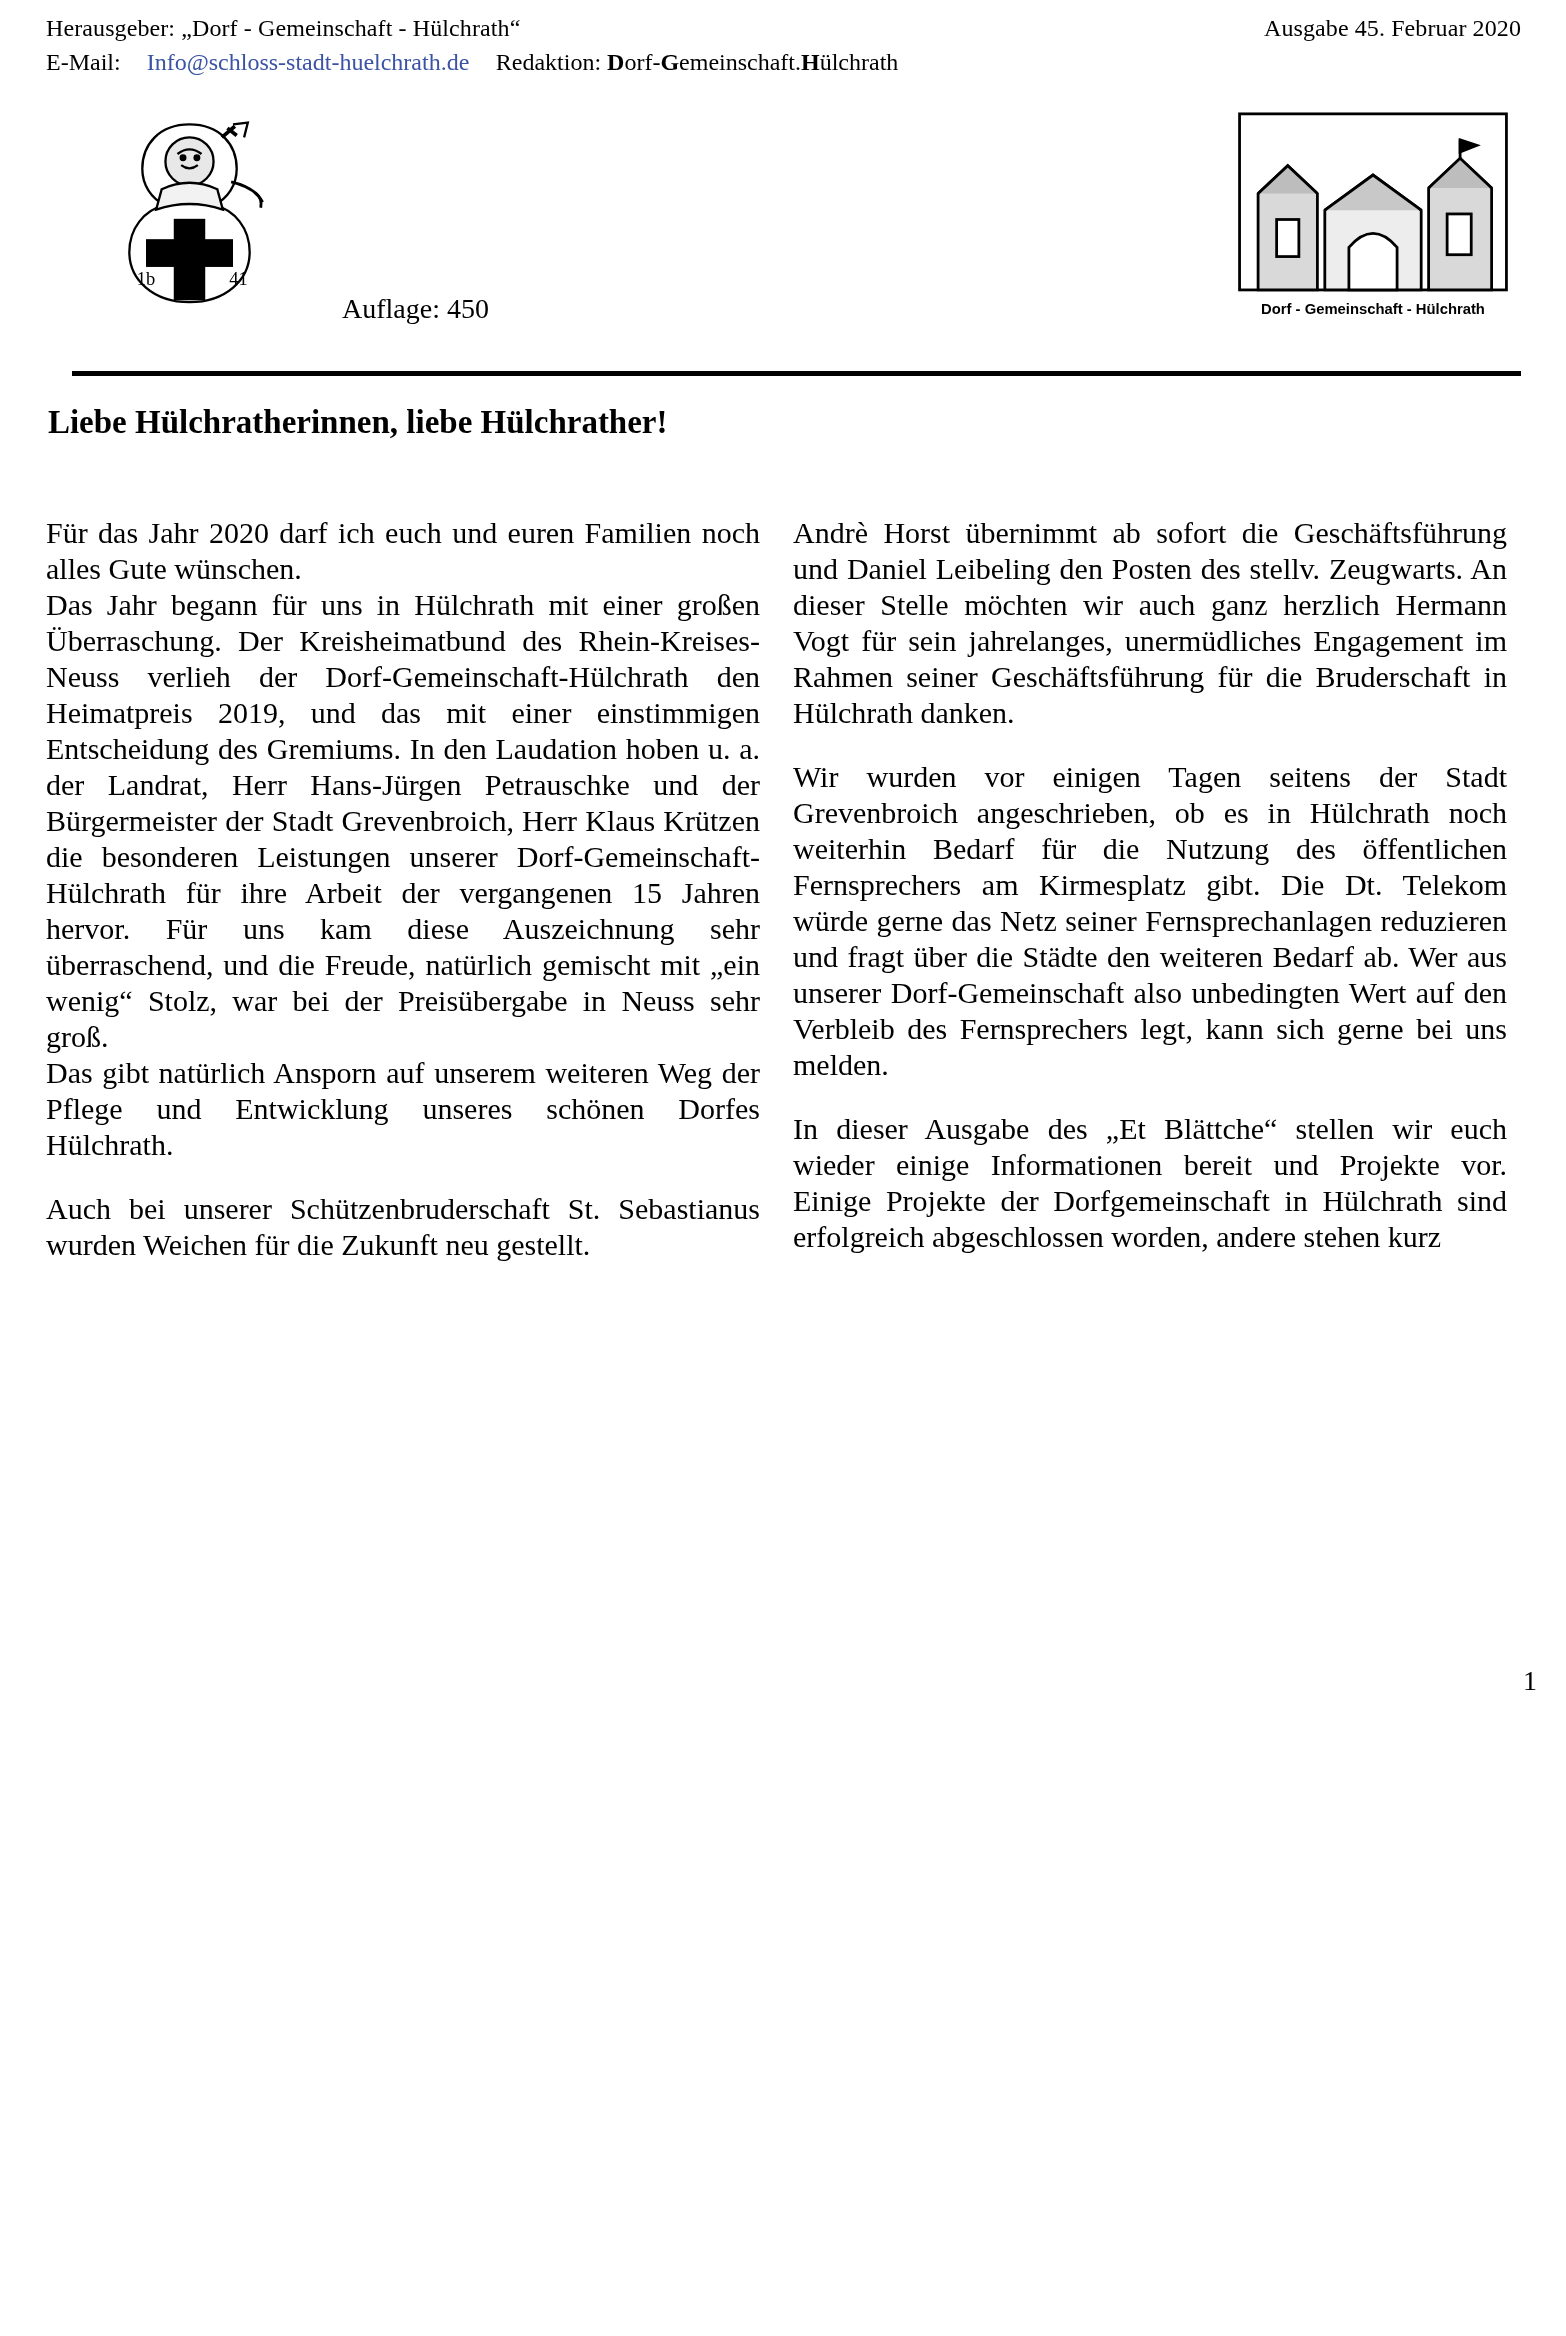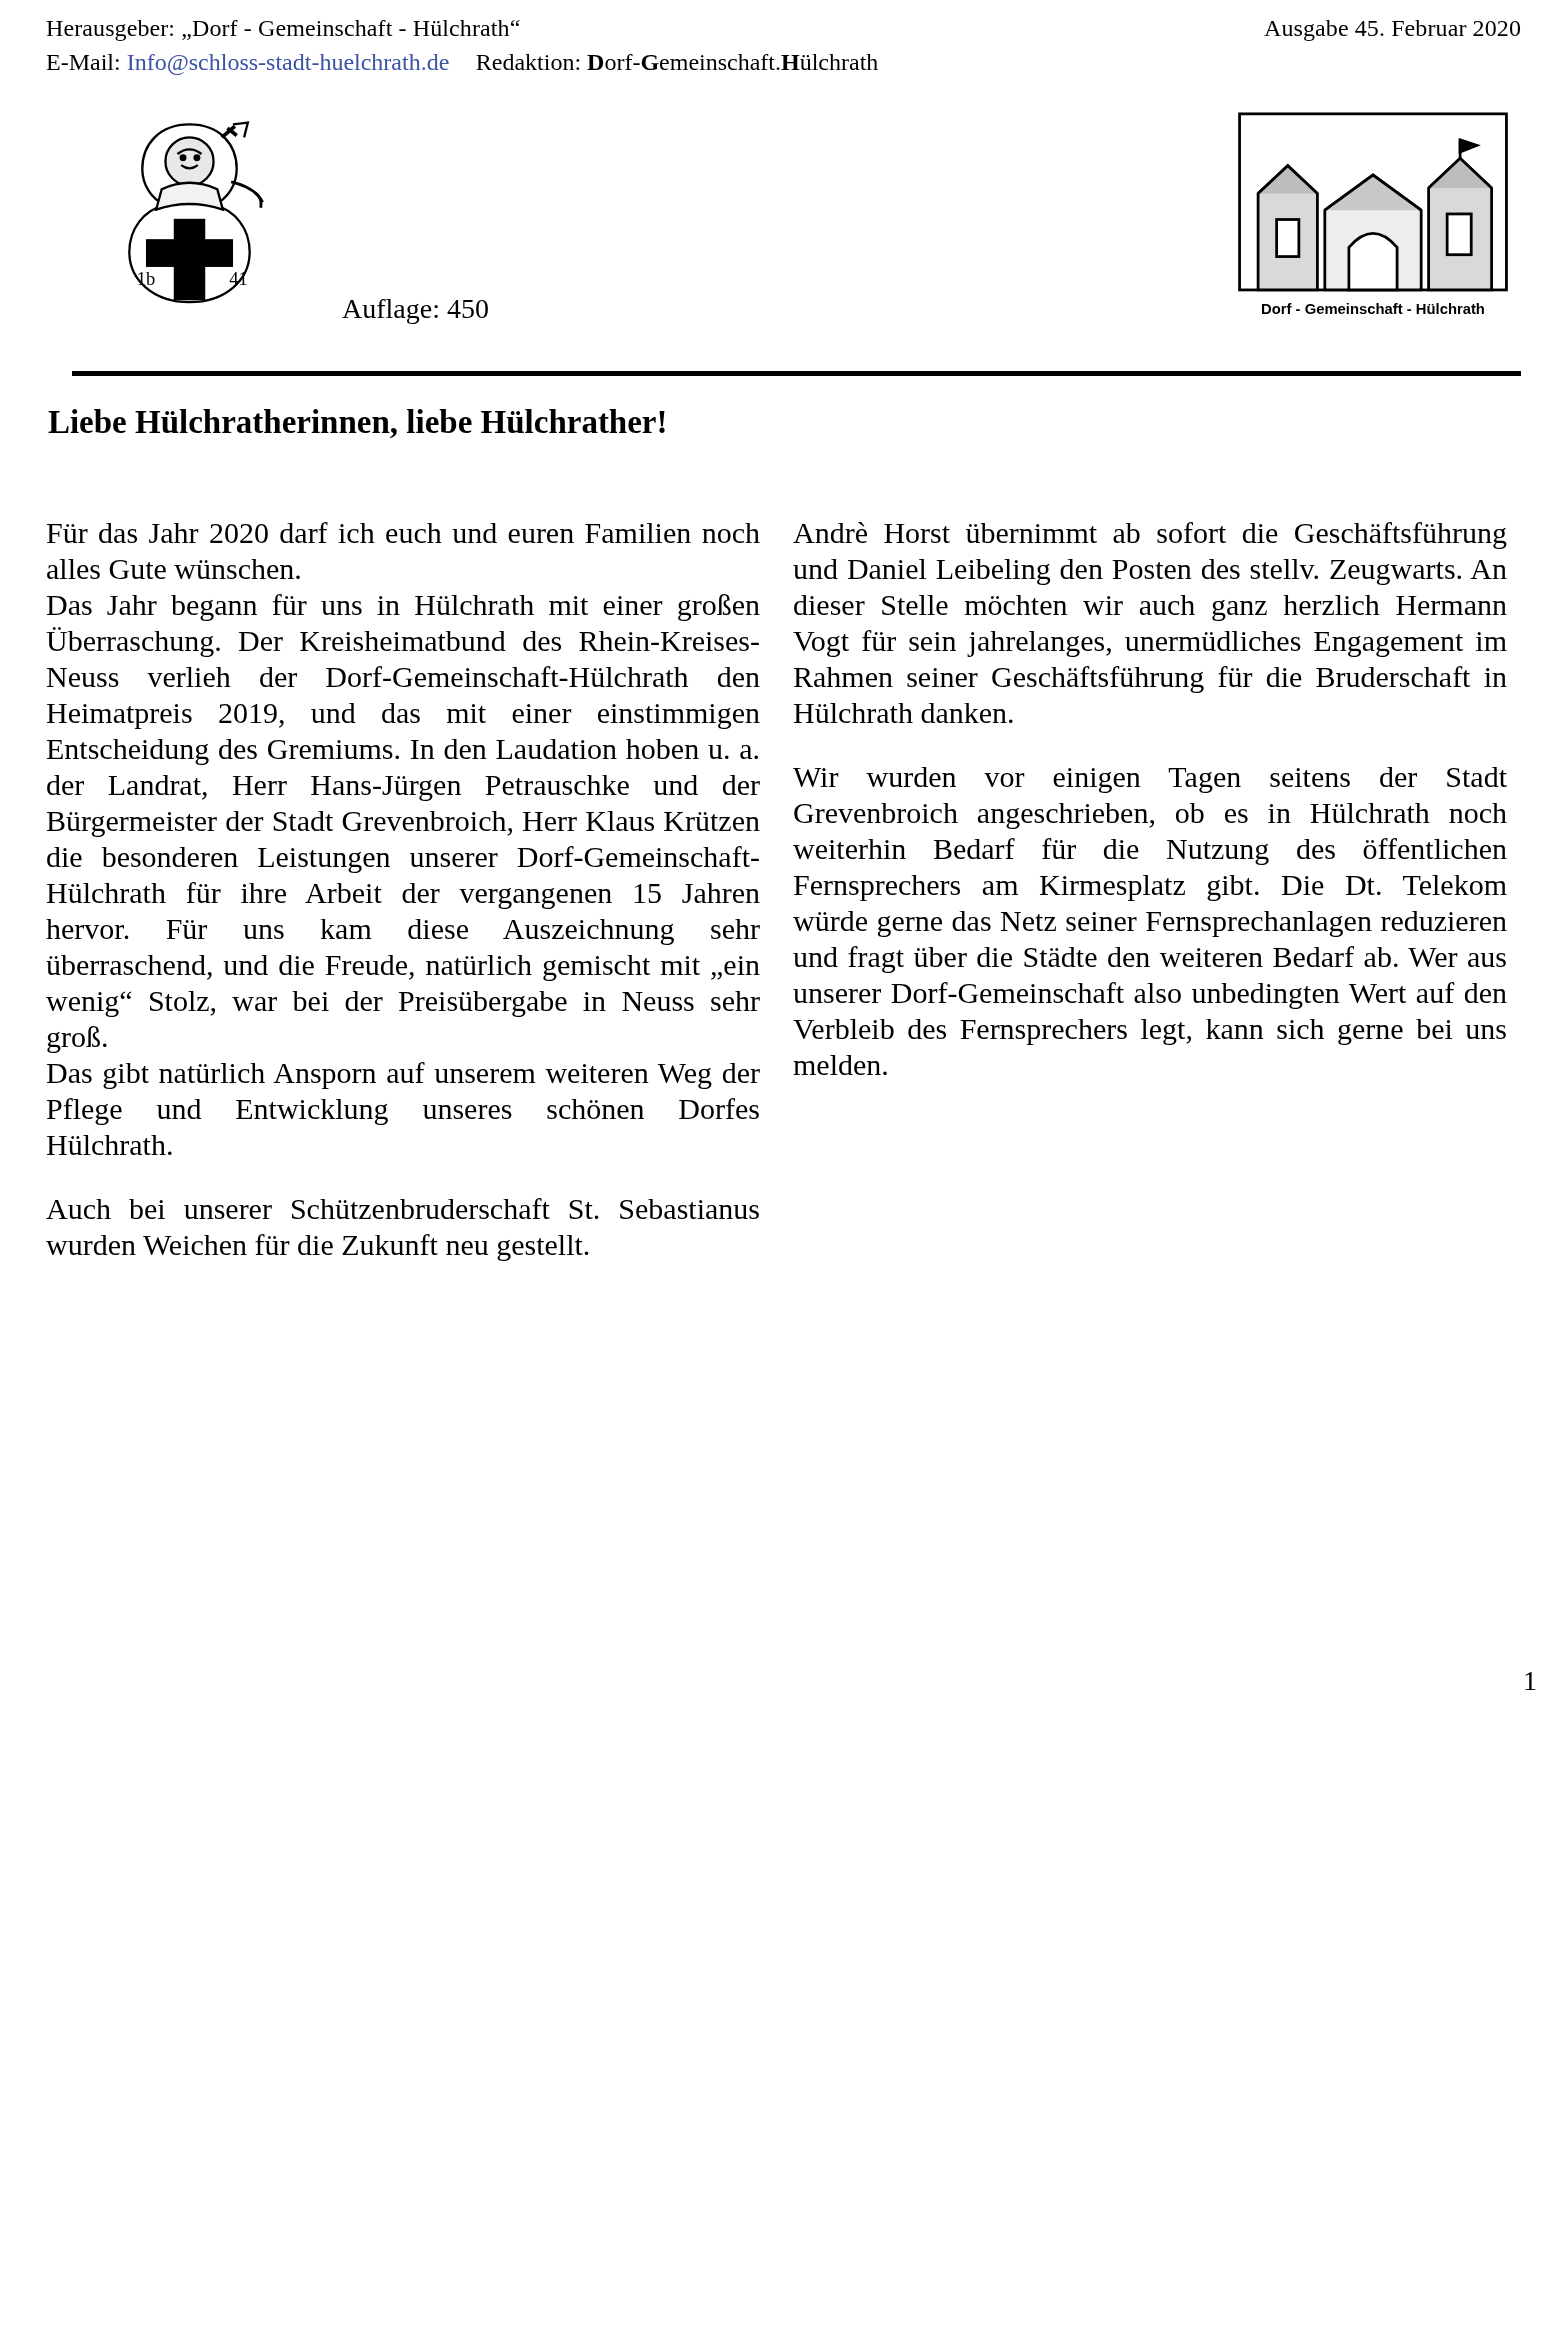--- a/index.html
+++ b/index.html
@@ -35,20 +35,21 @@
     align-items: baseline;
     font-size: 24px;
     line-height: 1.28;
     letter-spacing: 0.1px;
   }
   .masthead-line .left { white-space: nowrap; }
   .masthead-line .right { white-space: nowrap; }
   .email-link {
     color: #3a53a4;
     text-decoration: none;
+    margin-left: 20px;
   }
   .masthead-line2 {
     font-size: 24px;
     line-height: 1.28;
     margin-top: 3.7px;
   }
   .masthead-line2 .redaktion { margin-left: 20.4px; text-align: right; }
   .bold-cap { font-weight: bold; }
 
   
@@ -214,20 +215,21 @@
     <div class="columns">
       <div class="col">
         <p>Für das Jahr 2020 darf ich euch und euren Familien noch alles Gute wünschen.</p>
         <p>Das Jahr begann für uns in Hülchrath mit einer großen Überraschung. Der Kreisheimatbund des Rhein-Kreises-Neuss verlieh der Dorf-Gemeinschaft-Hülchrath den Heimatpreis 2019, und das mit einer einstimmigen Entscheidung des Gremiums. In den Laudation hoben u. a. der Landrat, Herr Hans-Jürgen Petrauschke und der Bürgermeister der Stadt Grevenbroich, Herr Klaus Krützen die besonderen Leistungen unserer Dorf-Gemeinschaft-Hülchrath für ihre Arbeit der vergangenen 15 Jahren hervor. Für uns kam diese Auszeichnung sehr überraschend, und die Freude, natürlich gemischt mit „ein wenig“ Stolz, war bei der Preisübergabe in Neuss sehr groß.</p>
         <p>Das gibt natürlich Ansporn auf unserem weiteren Weg der Pflege und Entwicklung unseres schönen Dorfes Hülchrath.</p>
         <p class="gap">Auch bei unserer Schützenbruderschaft St. Sebastianus wurden Weichen für die Zukunft neu gestellt.</p>
       </div>
       <div class="col">
         <p>Andrè Horst übernimmt ab sofort die Geschäftsführung und Daniel Leibeling den Posten des stellv. Zeugwarts. An dieser Stelle möchten wir auch ganz herzlich Hermann Vogt für sein jahrelanges, unermüdliches Engagement im Rahmen seiner Geschäftsführung für die Bruderschaft in Hülchrath danken.</p>
         <p class="gap">Wir wurden vor einigen Tagen seitens der Stadt Grevenbroich angeschrieben, ob es in Hülchrath noch weiterhin Bedarf für die Nutzung des öffentlichen Fernsprechers am Kirmesplatz gibt. Die Dt. Telekom würde gerne das Netz seiner Fernsprechanlagen reduzieren und fragt über die Städte den weiteren Bedarf ab. Wer aus unserer Dorf-Gemeinschaft also unbedingten Wert auf den Verbleib des Fernsprechers legt, kann sich gerne bei uns melden.</p>
+        <p class="gap">In dieser Ausgabe des „Et Blättche“ stellen wir euch wieder einige Informationen bereit und Projekte vor. Einige Projekte der Dorfgemeinschaft in Hülchrath sind erfolgreich abgeschlossen worden, andere stehen kurz</p>
       </div>
     </div>
 
   </div>
 
   <div class="page-number">1</div>
 </div>
 
 
 </body></html>

